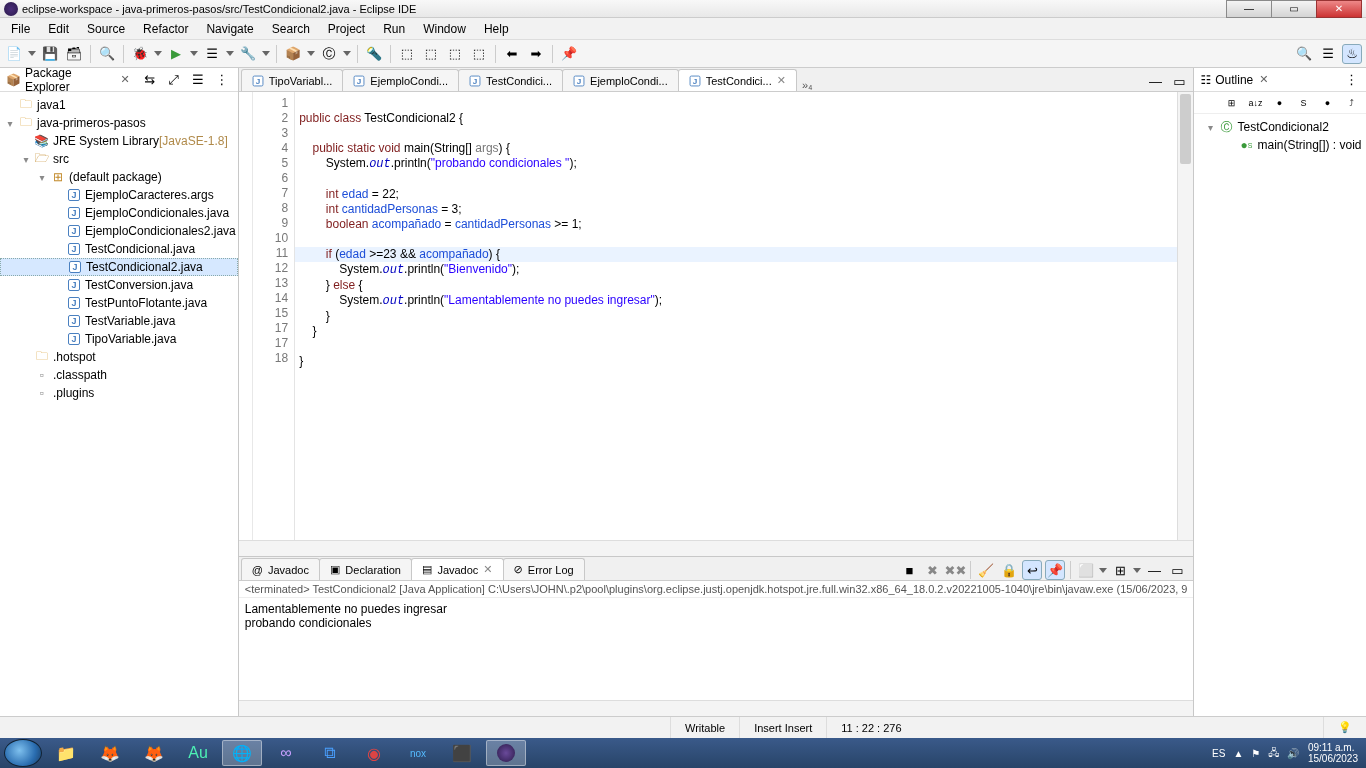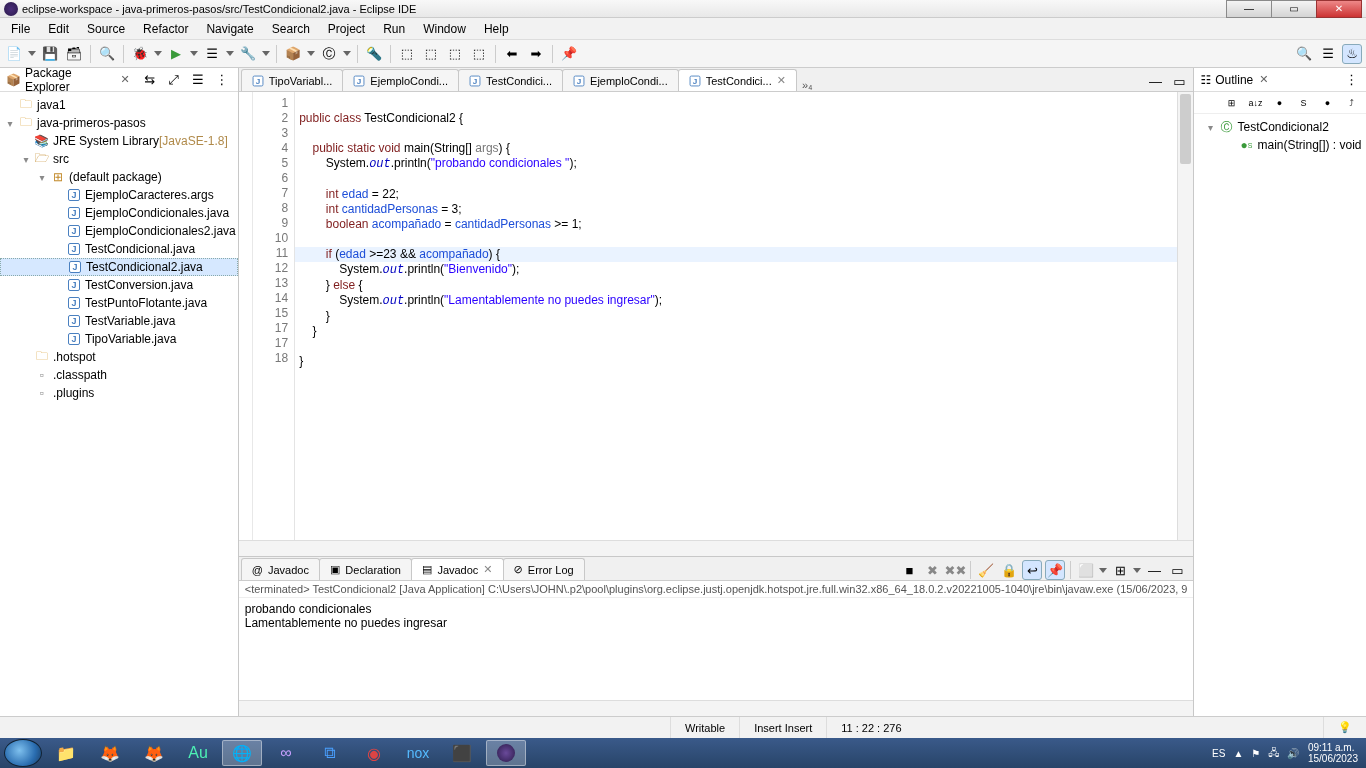--- a/index.html
+++ b/index.html
@@ -365,22 +365,22 @@
           <span class="tbtn">⬜</span>
             <span class="tdrop hidden-triangle"></span>
           <span class="tbtn">⊞</span>
             <span class="tdrop hidden-triangle"></span>
           <span class="tbtn">—</span>
           <span class="tbtn">▭</span>
         </div>
       </div>
       <div class="console-head">&lt;terminated&gt; TestCondicional2 [Java Application] C:\Users\JOHN\.p2\pool\plugins\org.eclipse.justj.openjdk.hotspot.jre.full.win32.x86_64_18.0.2.v20221005-1040\jre\bin\javaw.exe (15/06/2023, 9</div>
       <div class="console-out" id="conout">
+          <div>Lamentablemente no puedes ingresar</div>
           <div>probando condicionales </div>
-          <div>Lamentablemente no puedes ingresar</div>
         </div>
       <div class="scroll-h"></div>
     </div>
   </div>
 
   <div class="right-panel">
     <div class="panel-head">
       <span>☷</span>
       <span class="title">Outline</span>
       <span class="close-x">✕</span>
@@ -422,21 +422,21 @@
 <div class="taskbar">
   <div class="start-orb"></div>
   <div class="tbic">📁</div>
   <div class="tbic">🦊</div>
   <div class="tbic">🦊</div>
   <div class="tbic" style="color:#4df0b4">Au</div>
   <div class="tbic active">🌐</div>
   <div class="tbic" style="color:#c8a0ff">∞</div>
   <div class="tbic" style="color:#4aa0ff">⧉</div>
   <div class="tbic" style="color:#d44">◉</div>
-  <div class="tbic" style="color:#5bf;font-size:14px">nox</div>
+  <div class="tbic" style="color:#5bf;font-size:10px">nox</div>
   <div class="tbic">⬛</div>
   <div class="tbic active">
       <span style="width:18px;height:18px;border-radius:50%;background:radial-gradient(circle,#6a4a9a,#2b1a4a);display:inline-block"></span>
     </div>
   <div class="tray">
     <span>ES</span>
     <span>▲</span>
     <span>⚑</span>
     <span>🖧</span>
     <span>🔊</span>

